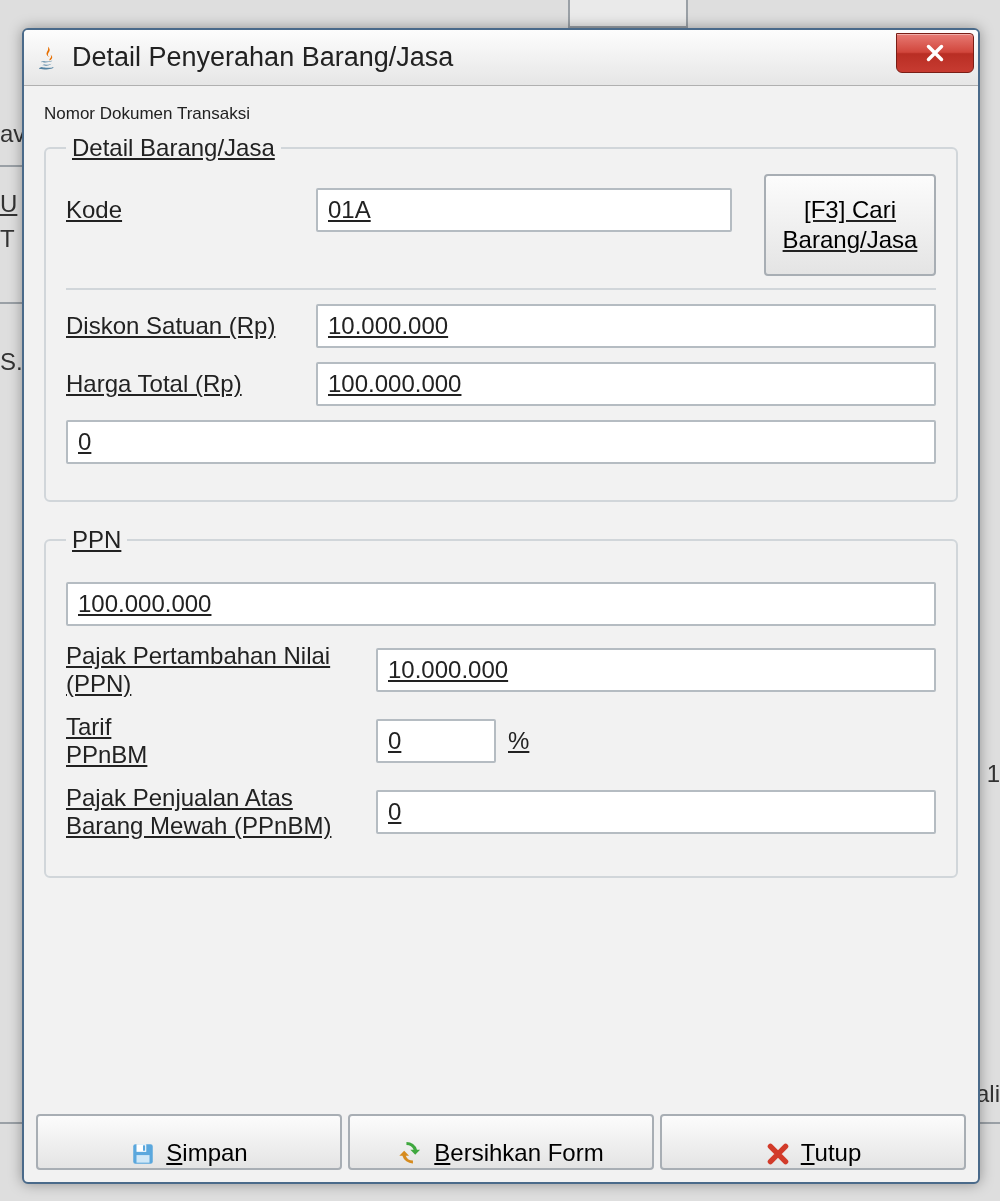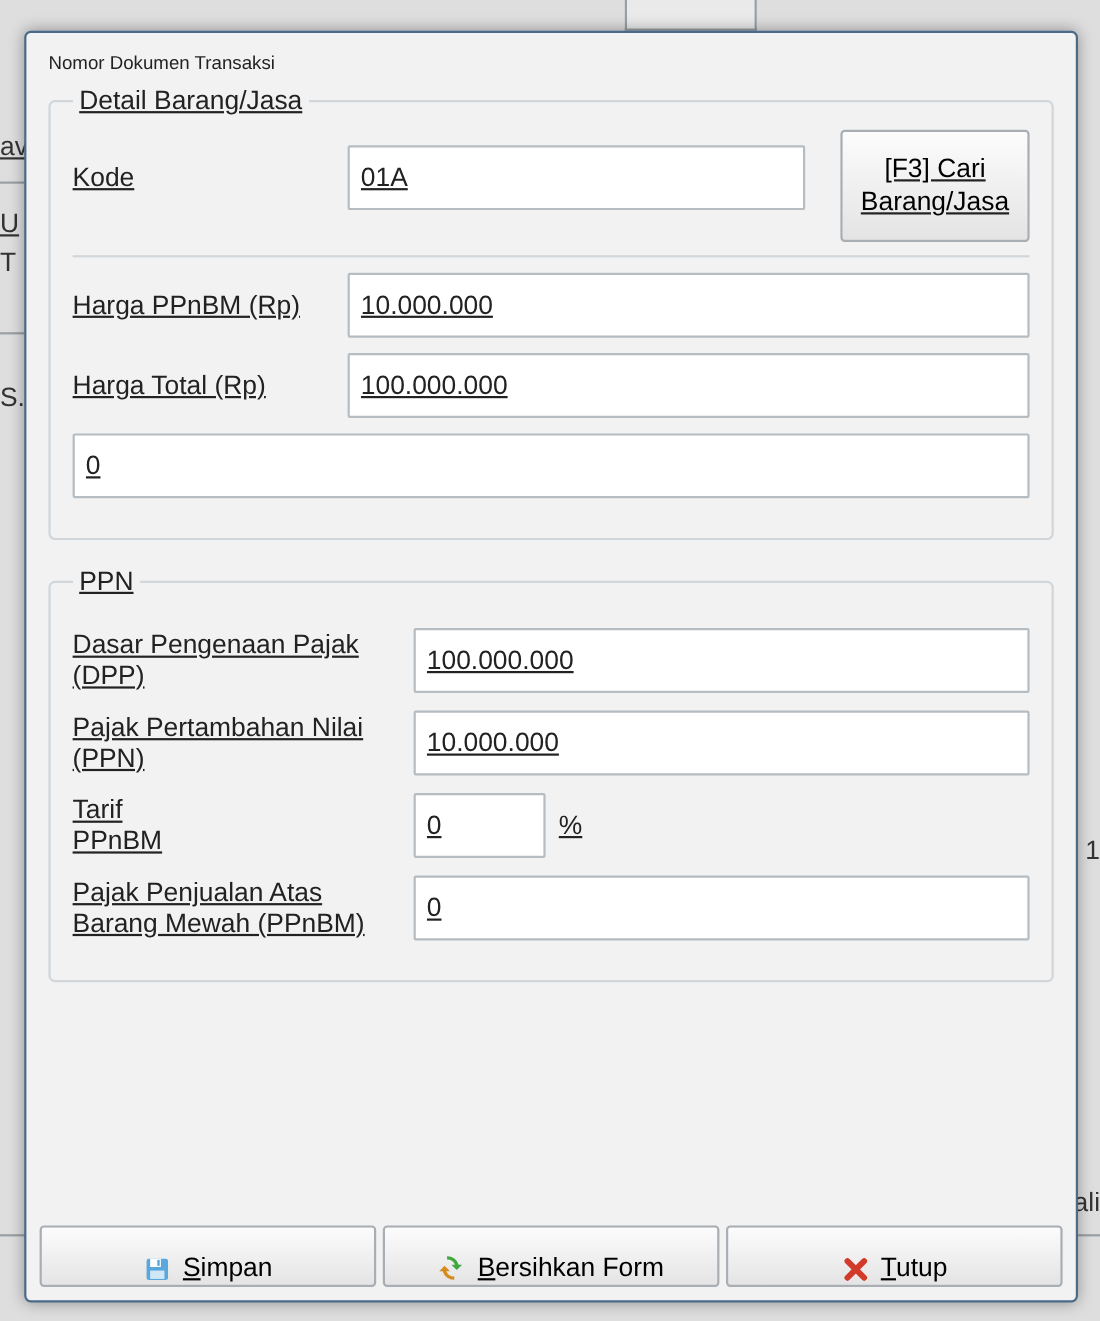--- a/index.html
+++ b/index.html
@@ -20,21 +20,21 @@
   }
   .bg-hints .tab-hint {
     position: absolute;
     left: 568px; top: 0;
     width: 120px; height: 28px;
     border-left: 2px solid #9aa0a6;
     border-right: 2px solid #9aa0a6;
     border-bottom: 2px solid #9aa0a6;
     background: #eaeaea;
   }
-  .bg-hints .text-a { position: absolute; left: 0; top: 120px; text-decoration: underline; }
+  .bg-hints .text-a { position: absolute; left: 0; top: 120px; }
   .bg-hints .text-u { position: absolute; left: 0; top: 190px; text-decoration: underline;}
   .bg-hints .text-t { position: absolute; left: 0; top: 225px; }
   .bg-hints .text-s { position: absolute; left: 0; top: 348px; }
   .bg-hints .text-one { position: absolute; right: 0; top: 760px; }
   .bg-hints .text-li { position: absolute; right: 0; top: 1080px; }
   .bg-hints .hr1 { position:absolute; left:0; top:165px; width:22px; border-top:2px solid #9aa0a6;}
   .bg-hints .hr2 { position:absolute; left:0; top:302px; width:22px; border-top:2px solid #9aa0a6;}
   .bg-hints .hr3 { position:absolute; left:0; top:1122px; width:100%; border-top:2px solid #9aa0a6;}
 
   .dialog {
@@ -116,21 +116,21 @@
     font-size: 24px;
     line-height: 1.15;
   }
   .label-col-ppn {
     width: 310px;
     font-size: 24px;
     line-height: 1.15;
   }
   .input-text {
     flex: 1;
-    height: 59px;
+    height: 44px;
     border: 2px solid #b5bcc2;
     background: #fff;
     font-size: 24px;
     padding: 2px 10px;
     color: #222;
     border-radius: 2px;
   }
   .top-block {
     display: flex;
     gap: 32px;
@@ -195,20 +195,37 @@
   <div class="text-u">U</div>
   <div class="text-t">T</div>
   <div class="hr2"></div>
   <div class="text-s">S..</div>
   <div class="text-one">1</div>
   <div class="text-li">ali</div>
   <div class="hr3"></div>
 </div>
 
 <div class="dialog">
+  <div class="titlebar">
+    <span class="java-icon">
+      <svg viewBox="0 0 32 32">
+          <path fill="#5382a1" d="M12 30c6 0 11-1 11-3 0 0-1 1-6 1s-9-1-9-1-3 1-3 2 3 1 7 1z"></path>
+          <path fill="#e76f00" d="M16 2c0 0 4 3 1 7-3 4 1 6 1 6s-6-2-3-7c2-3 1-5 1-6z"></path>
+          <path fill="#e76f00" d="M19 12c0 0 2 2 0 4s-1 3-1 3 4-2 3-5c-1-2-2-2-2-2z"></path>
+          <path fill="#5382a1" d="M10 20c0 0 9 1 11-1 0 0 1 1-4 2s-10 0-10 0 1-1 3-1z"></path>
+          <path fill="#5382a1" d="M11 24c0 0 7 1 9-1 0 0 0 1-3 2s-8 0-8 0 1-1 2-1z"></path>
+        </svg>
+    </span>
+    <span class="title-text">Detail Penyerahan Barang/Jasa</span>
+    <div class="close-btn">
+      <svg viewBox="0 0 24 24">
+          <path fill="none" stroke="#fff" stroke-width="3.2" stroke-linecap="round" d="M6 6 L18 18 M18 6 L6 18"></path>
+        </svg>
+    </div>
+  </div>
 
   <div class="content">
     <div class="section-label">Nomor Dokumen Transaksi</div>
 
     <fieldset class="detail">
       <legend>Detail Barang/Jasa</legend>
 
       <div class="top-block">
         <div class="top-fields">
           <div class="row">
@@ -216,37 +233,36 @@
             <input class="input-text" type="text" value="01A" style="">
           </div>
         </div>
         <button class="cari-btn">[F3] Cari
 Barang/Jasa</button>
       </div>
 
       <hr class="divider">
 
       <div class="row">
-        <div class="label-col">Harga PPnBM (Rp)</div>
+        <div class="label-col">Diskon Satuan (Rp)</div>
         <input class="input-text" type="text" value="10.000.000" style="">
       </div>
       <div class="row">
         <div class="label-col">Harga Total (Rp)</div>
         <input class="input-text" type="text" value="100.000.000" style="">
       </div>
       <div class="row">
         <input class="input-text" type="text" value="0" style="">
       </div>
     </fieldset>
 
     <fieldset class="ppn">
       <legend>PPN</legend>
 
       <div class="row">
-        <div class="label-col-ppn">Dasar Pengenaan Pajak (DPP)</div>
         <input class="input-text input-ppn-wide" type="text" value="100.000.000" style="">
       </div>
       <div class="row">
         <div class="label-col-ppn">Pajak Pertambahan Nilai (PPN)</div>
         <input class="input-text input-ppn-wide" type="text" value="10.000.000" style="">
       </div>
       <div class="row">
         <div class="label-col-ppn" style="white-space:pre-line">Tarif
 PPnBM</div>
         <input class="input-text input-tarif" type="text" value="0" style="">

